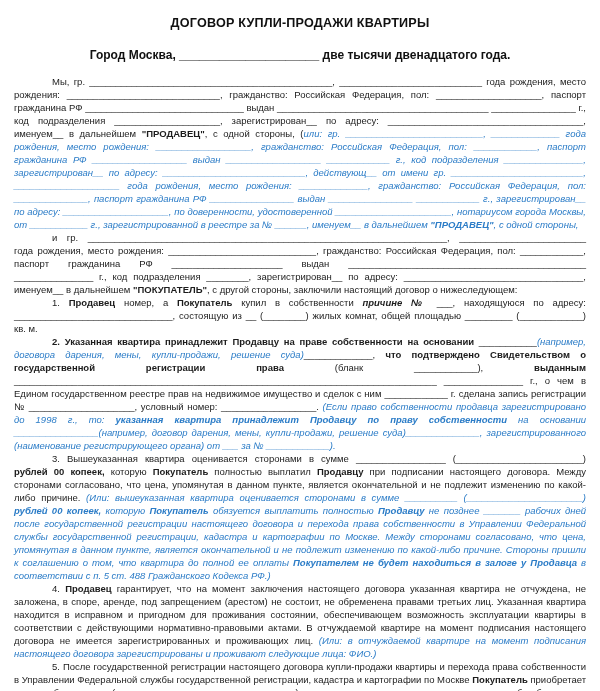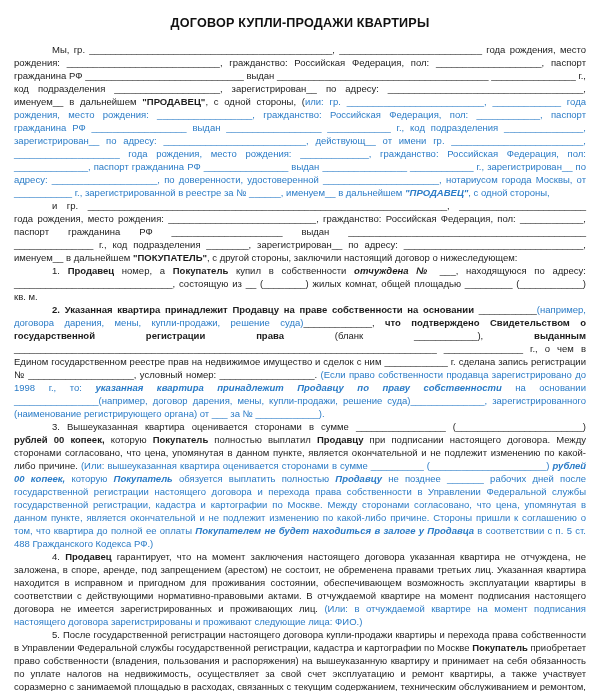--- a/index.html
+++ b/index.html
@@ -17,30 +17,31 @@
     font-size:12px;font-weight:bold;text-align:center;
     margin:18px 0 0 0;color:#111;white-space:nowrap;
   }
   .doc-body{
     margin-top:13px;font-size:9.5px;line-height:13px;
     text-align:justify;color:#1c1c1c;
   }
   .doc-body p{margin:0;text-indent:38px;word-break:break-word;}
   .r-b{font-weight:700;}
   .r-bi{font-weight:700;font-style:italic;}
-  .r-i{color:var(--alt-blue,#2b7cc7);}
+  .r-i{font-style:italic;color:var(--alt-blue,#2b7cc7);}
   .r-ib{font-style:italic;font-weight:700;color:var(--alt-blue,#2b7cc7);}
 </style>
 </head>
 <body>
 
 <div class="page">
   <h1 class="doc-title">ДОГОВОР КУПЛИ-ПРОДАЖИ КВАРТИРЫ</h1>
+  <div class="doc-subtitle">Город Москва, _____________________ две тысячи двенадцатого года.</div>
   <div class="doc-body">
     <p><span>Мы, гр. ______________________________________________, ___________________________ года рождения, место рождения: _____________________________, гражданство: Российская Федерация, пол: ____________________, паспорт гражданина РФ ______________________________ выдан ________________________________________ ________________ г., код подразделения ____________________, зарегистрирован__ по адресу: _____________________________________, именуем__ в дальнейшем </span><span class="r-b">"ПРОДАВЕЦ"</span><span>, с одной стороны, (</span><span class="r-i">или: гр. __________________________, _____________ года рождения, место рождения: __________________, гражданство: Российская Федерация, пол: ____________, паспорт гражданина РФ __________________ выдан __________________ ____________ г., код подразделения _______________, зарегистрирован__ по адресу: ___________________________, действующ__ от имени гр. _________________________, ____________________ года рождения, место рождения: _____________, гражданство: Российская Федерация, пол: ______________, паспорт гражданина РФ ________________ выдан ________________ ____________ г., зарегистрирован__ по адресу: ____________________, по доверенности, удостоверенной ______________________, нотариусом города Москвы, от ___________ г., зарегистрированной в реестре за № ______, именуем__ в дальнейшем </span><span class="r-ib">"ПРОДАВЕЦ"</span><span class="r-i">, с одной стороны,</span></p>
     <p><span>и гр. ____________________________________________________________________, ________________________ года рождения, место рождения: ____________________________, гражданство: Российская Федерация, пол: ____________, паспорт гражданина РФ _____________________ выдан _____________________________________________ _______________ г., код подразделения ________, зарегистрирован__ по адресу: __________________________________, именуем__ в дальнейшем </span><span class="r-b">"ПОКУПАТЕЛЬ"</span><span>, с другой стороны, заключили настоящий договор о нижеследующем:</span></p>
-    <p><span>1. </span><span class="r-b">Продавец</span><span> номер, а </span><span class="r-b">Покупатель</span><span> купил в собственности </span><span class="r-bi">отчуждена №</span><span> ___, находящуюся по адресу: ______________________________, состоящую из __ (________) жилых комнат, общей площадью _________ (____________) кв. м.</span></p>
+    <p><span>1. </span><span class="r-b">Продавец</span><span> номер, а </span><span class="r-b">Покупатель</span><span> купил в собственности </span><span class="r-bi">причине №</span><span> ___, находящуюся по адресу: ______________________________, состоящую из __ (________) жилых комнат, общей площадью _________ (____________) кв. м.</span></p>
     <p><span class="r-b">2. </span><span class="r-b">Указанная квартира принадлежит Продавцу на праве собственности на основании </span><span>___________</span><span class="r-i">(например, договора дарения, мены, купли-продажи, решение суда)</span><span>_____________, </span><span class="r-b">что подтверждено Свидетельством о государственной регистрации права </span><span>(бланк ____________), </span><span class="r-b">выданным</span><span> ________________________________________________________________________________ _______________ г., о чем в Едином государственном реестре прав на недвижимое имущество и сделок с ним ____________ г. сделана запись регистрации № ____________________, условный номер: __________________. </span><span class="r-i">(Если право собственности продавца зарегистрировано до 1998 г., то: </span><span class="r-ib">указанная квартира принадлежит Продавцу по праву собственности</span><span class="r-i"> на основании ________________(например, договор дарения, мены, купли-продажи, решение суда)______________, зарегистрированного (наименование регистрирующего органа) от ___ за № ____________).</span></p>
     <p><span>3. Вышеуказанная квартира оценивается сторонами в сумме _________________ (________________________) </span><span class="r-b">рублей 00 копеек,</span><span> которую </span><span class="r-b">Покупатель</span><span> полностью выплатил </span><span class="r-b">Продавцу</span><span> при подписании настоящего договора. Между сторонами согласовано, что цена, упомянутая в данном пункте, является окончательной и не подлежит изменению по какой-либо причине. </span><span class="r-i">(Или: вышеуказанная квартира оценивается сторонами в сумме __________ (______________________) </span><span class="r-ib">рублей 00 копеек,</span><span class="r-i"> которую </span><span class="r-ib">Покупатель</span><span class="r-i"> обязуется выплатить полностью </span><span class="r-ib">Продавцу</span><span class="r-i"> не позднее _______ рабочих дней после государственной регистрации настоящего договора и перехода права собственности в Управлении Федеральной службы государственной регистрации, кадастра и картографии по Москве. Между сторонами согласовано, что цена, упомянутая в данном пункте, является окончательной и не подлежит изменению по какой-либо причине. Стороны пришли к соглашению о том, что квартира до полной ее оплаты </span><span class="r-ib">Покупателем не будет находиться в залоге у Продавца</span><span class="r-i"> в соответствии с п. 5 ст. 488 Гражданского Кодекса РФ.)</span></p>
     <p><span>4. </span><span class="r-b">Продавец</span><span> гарантирует, что на момент заключения настоящего договора указанная квартира не отчуждена, не заложена, в споре, аренде, под запрещением (арестом) не состоит, не обременена правами третьих лиц. Указанная квартира находится в исправном и пригодном для проживания состоянии, обеспечивающем возможность эксплуатации квартиры в соответствии с действующими нормативно-правовыми актами. В отчуждаемой квартире на момент подписания настоящего договора не имеется зарегистрированных и проживающих лиц. </span><span class="r-i">(Или: в отчуждаемой квартире на момент подписания настоящего договора зарегистрированы и проживают следующие лица: ФИО.)</span></p>
     <p><span>5. После государственной регистрации настоящего договора купли-продажи квартиры и перехода права собственности в Управлении Федеральной службы государственной регистрации, кадастра и картографии по Москве </span><span class="r-b">Покупатель</span><span> приобретает право собственности (владения, пользования и распоряжения) на вышеуказанную квартиру и принимает на себя обязанность по уплате налогов на недвижимость, осуществляет за свой счет эксплуатацию и ремонт квартиры, а также участвует соразмерно с занимаемой площадью в расходах, связанных с текущим содержанием, техническим обслуживанием и ремонтом,  в том числе капитальным, всего дома. В случае уклонения одной из сторон от государственной регистрации, договор может быть зарегистрирован на основании судебного решения, при этом сторона, необоснованно уклоняющаяся от государственной регистрации перехода прав собственности по договору, должна возместить другой стороне убытки, вызванные задержкой регистрации (ст. 551 ГК РФ).</span></p>
   </div>
 </div>
 
 </body></html>

